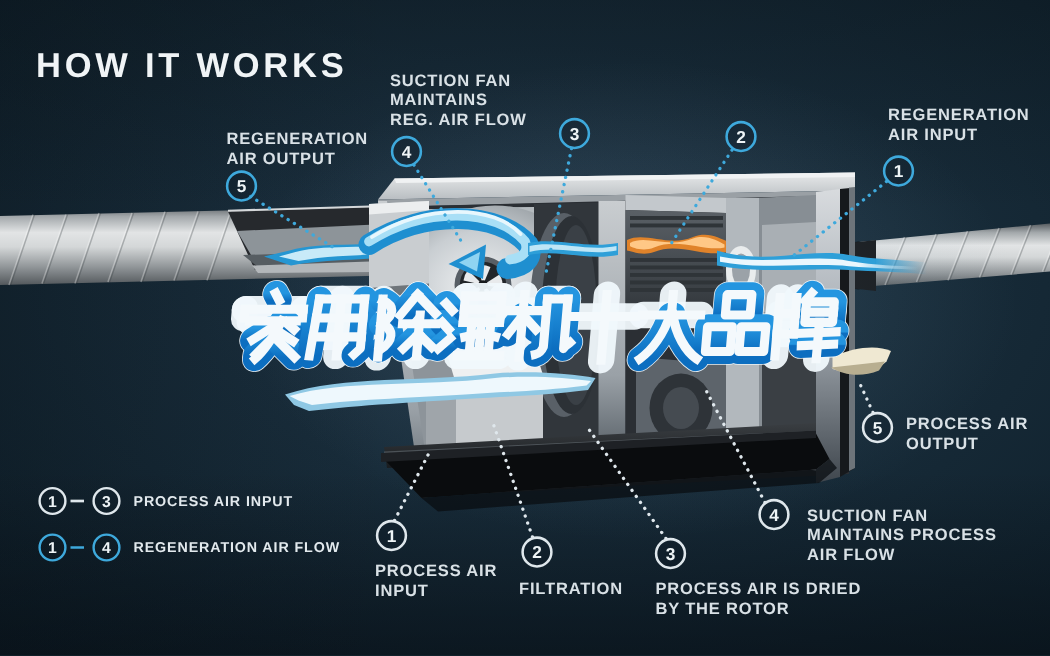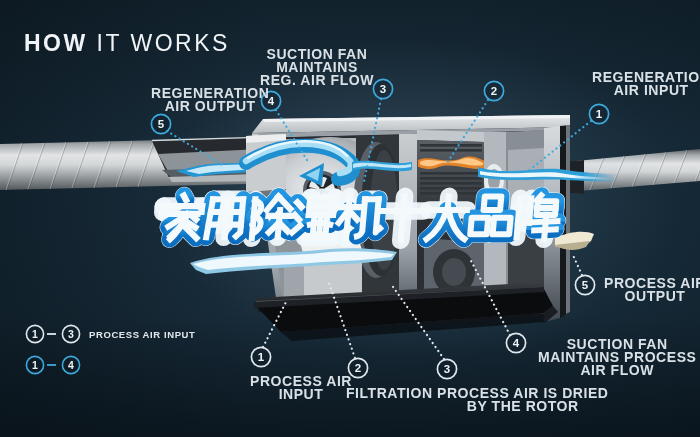--- a/index.html
+++ b/index.html
@@ -1,19 +1,19 @@
 <!DOCTYPE html>
 <html><head><meta charset="utf-8">
 <style>
 html,body{margin:0;padding:0;width:700px;height:437px;overflow:hidden;background:#13242f;}
 #stage{position:relative;width:700px;height:437px;font-family:"Liberation Sans",sans-serif;}
 svg{position:absolute;left:0;top:0;}
-.lb{position:absolute;color:#d9e1e6;font-size:14px;font-weight:bold;letter-spacing:0.55px;line-height:12.8px;white-space:nowrap;text-align:center;}
+.lb{position:absolute;color:#d9e1e6;font-size:11px;font-weight:bold;letter-spacing:0.55px;line-height:12.8px;white-space:nowrap;}
 #title{position:absolute;left:24px;top:30px;font-size:23px;letter-spacing:2.5px;color:#f0f4f6;font-weight:bold;white-space:nowrap;}
-#title span{font-weight:normal;}
+#title span{font-weight:bold;}
 #legendtitle{position:absolute;left:25px;top:298px;font-size:12px;letter-spacing:1.4px;color:#e9eff2;white-space:nowrap;}
 .lg{position:absolute;color:#e2e9ed;font-size:9.5px;font-weight:bold;letter-spacing:0.6px;white-space:nowrap;}
 </style></head>
 <body>
 <div id="stage">
 <svg width="700" height="437" viewBox="0 0 700 437">
 <defs>
  <radialGradient id="bgglow" cx="0.52" cy="0.42" r="0.75">
    <stop offset="0" stop-color="#233748"></stop>
    <stop offset="0.45" stop-color="#182c3a"></stop>
@@ -536,20 +536,21 @@
       <text x="71" y="337.8" font-size="10.5" font-weight="bold" fill="#eef4f6" text-anchor="middle">3</text>
 <circle cx="35" cy="365" r="8.6" fill="none" stroke="#3ea9dc" stroke-width="1.6"></circle>
       <text x="35" y="368.8" font-size="10.5" font-weight="bold" fill="#eef4f6" text-anchor="middle">1</text>
 <line x1="47" y1="365" x2="56" y2="365" stroke="#3ea9dc" stroke-width="1.8"></line>
 <circle cx="71" cy="365" r="8.6" fill="none" stroke="#3ea9dc" stroke-width="1.6"></circle>
       <text x="71" y="368.8" font-size="10.5" font-weight="bold" fill="#eef4f6" text-anchor="middle">4</text>
 </svg>
 
 <div id="title">HOW <span>IT WORKS</span></div>
 <div class="lg" style="left:89px;top:329px">PROCESS AIR INPUT</div>
+<div class="lg" style="left:89px;top:360px">REGENERATION AIR FLOW</div>
 <div class="lb" style="left:260px;top:48px">SUCTION FAN<br>MAINTAINS<br>REG. AIR FLOW</div>
 <div class="lb" style="left:592px;top:71px">REGENERATION<br>AIR INPUT</div>
 <div class="lb" style="left:151px;top:87px">REGENERATION<br>AIR OUTPUT</div>
 <div class="lb" style="left:250px;top:375px">PROCESS AIR<br>INPUT</div>
 <div class="lb" style="left:346px;top:387px">FILTRATION</div>
 <div class="lb" style="left:437px;top:387px">PROCESS AIR IS DRIED<br>BY THE ROTOR</div>
 <div class="lb" style="left:538px;top:338px">SUCTION FAN<br>MAINTAINS PROCESS<br>AIR FLOW</div>
 <div class="lb" style="left:604px;top:277px">PROCESS AIR<br>OUTPUT</div>
 </div>
 </body></html>

